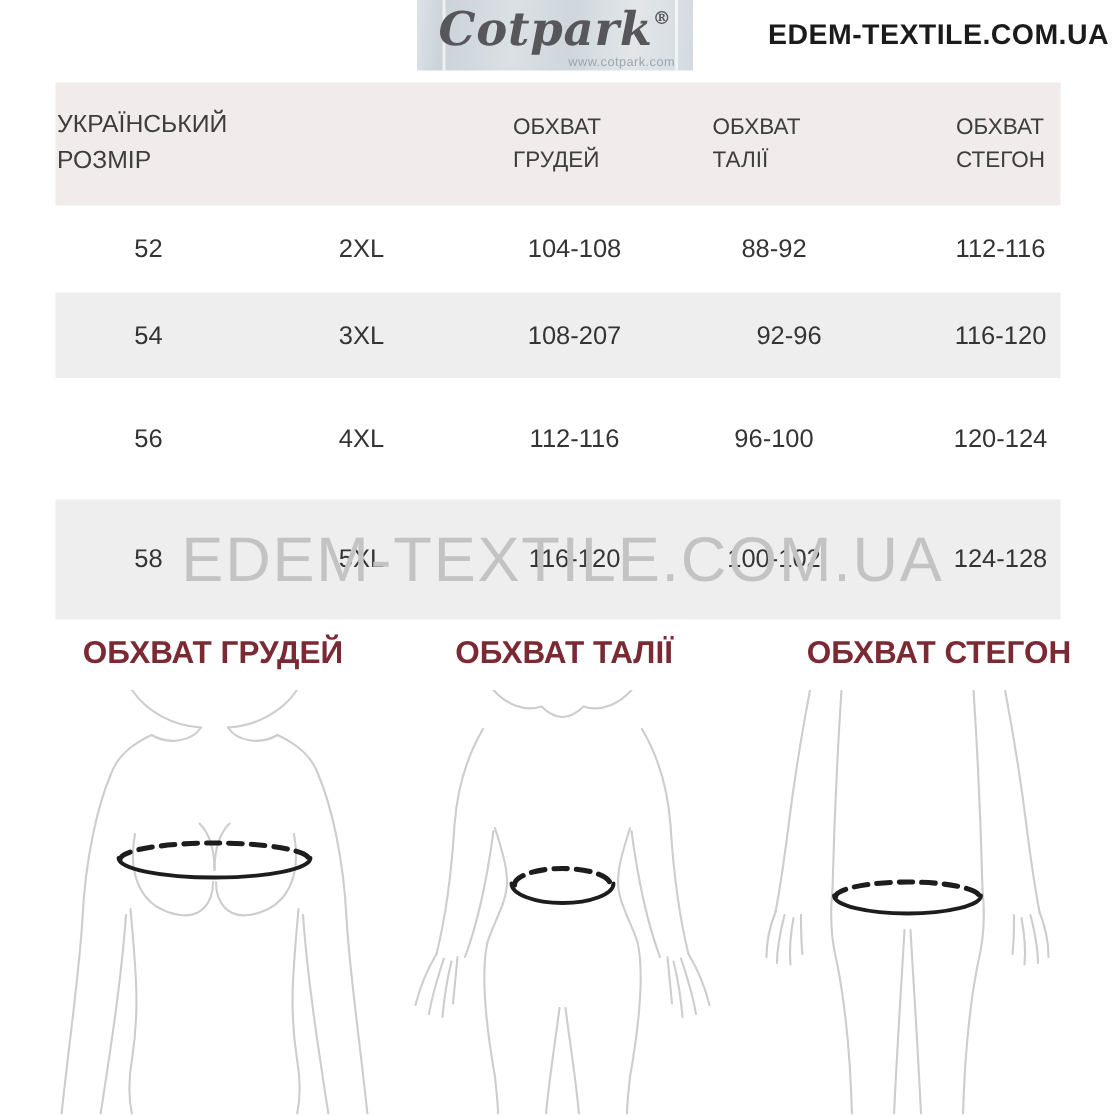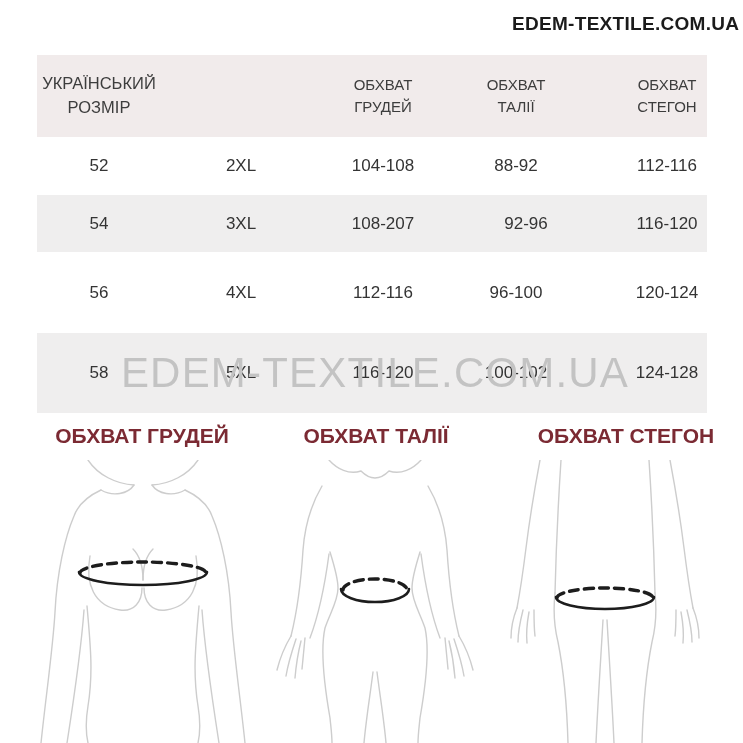--- a/index.html
+++ b/index.html
@@ -28,21 +28,21 @@
 
   
   .size-table{position:absolute;left:37px;top:55px;width:670px;z-index:1}
   .trow{position:relative;width:670px}
   .trow.hrow{height:82px;background:var(--header-bg)}
   .trow.r1{height:58px}
   .trow.r2{height:57px;background:var(--stripe-bg)}
   .trow.r3{height:81px}
   .trow.r4{height:80px;background:var(--stripe-bg)}
   .cell{position:absolute;top:50%;transform:translate(-50%,-50%);
-    font-size:17px;color:var(--row-text);white-space:nowrap;text-align:center}
+    font-size:17px;color:var(--row-text);white-space:nowrap;text-align:left}
   .hcell{white-space:normal;line-height:1.45;color:var(--header-text)}
   .hcell.big{font-size:16.5px}
   .hcell.sml{font-size:15px}
   .hcell .wrap{display:block}
   .w120{max-width:122px}.w132{max-width:134px}.w80{max-width:82px}
 
   
   .watermark{position:absolute;left:375px;top:349px;transform:translateX(-50%);
     font-size:42px;color:var(--watermark);letter-spacing:1.2px;white-space:nowrap;z-index:3}
 
@@ -55,20 +55,26 @@
   .fig{position:absolute;z-index:1}
   .fig path{fill:none;stroke:var(--figure-line);stroke-width:1.4;stroke-linecap:round}
   .fig path.dash{stroke:var(--measure-line);stroke-width:3.4;stroke-dasharray:9 6}
   .fig path.solid{stroke:var(--measure-line);stroke-width:2.6}
 </style>
 </head>
 <body>
 
 <div class="page">
 
+  <div class="logo-box">
+    <div class="logo-seam seam-a"></div>
+    <div class="logo-seam seam-b"></div>
+    <div class="brand"><span>Cotpark</span><sup>®</sup></div>
+    <div class="brand-url">www.cotpark.com</div>
+  </div>
   <div class="site-title">EDEM-TEXTILE.COM.UA</div>
 
   <div class="size-table">
     <div class="trow hrow">
       <div class="cell hcell big" style="left:62px">
           <span class="wrap w120">УКРАЇНСЬКИЙ РОЗМІР</span>
         </div>
       <div class="cell hcell sml" style="left:346px">
           <span class="wrap w80">ОБХВАТ ГРУДЕЙ</span>
         </div>

